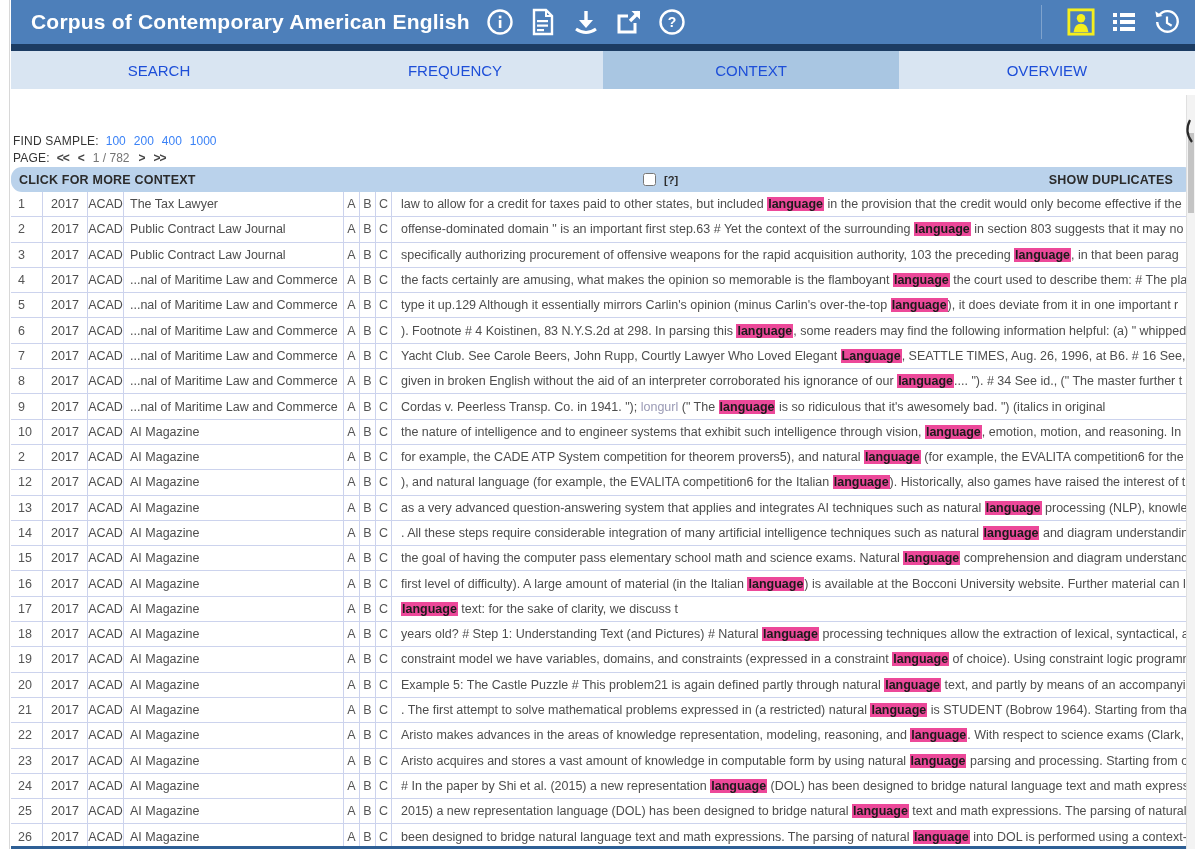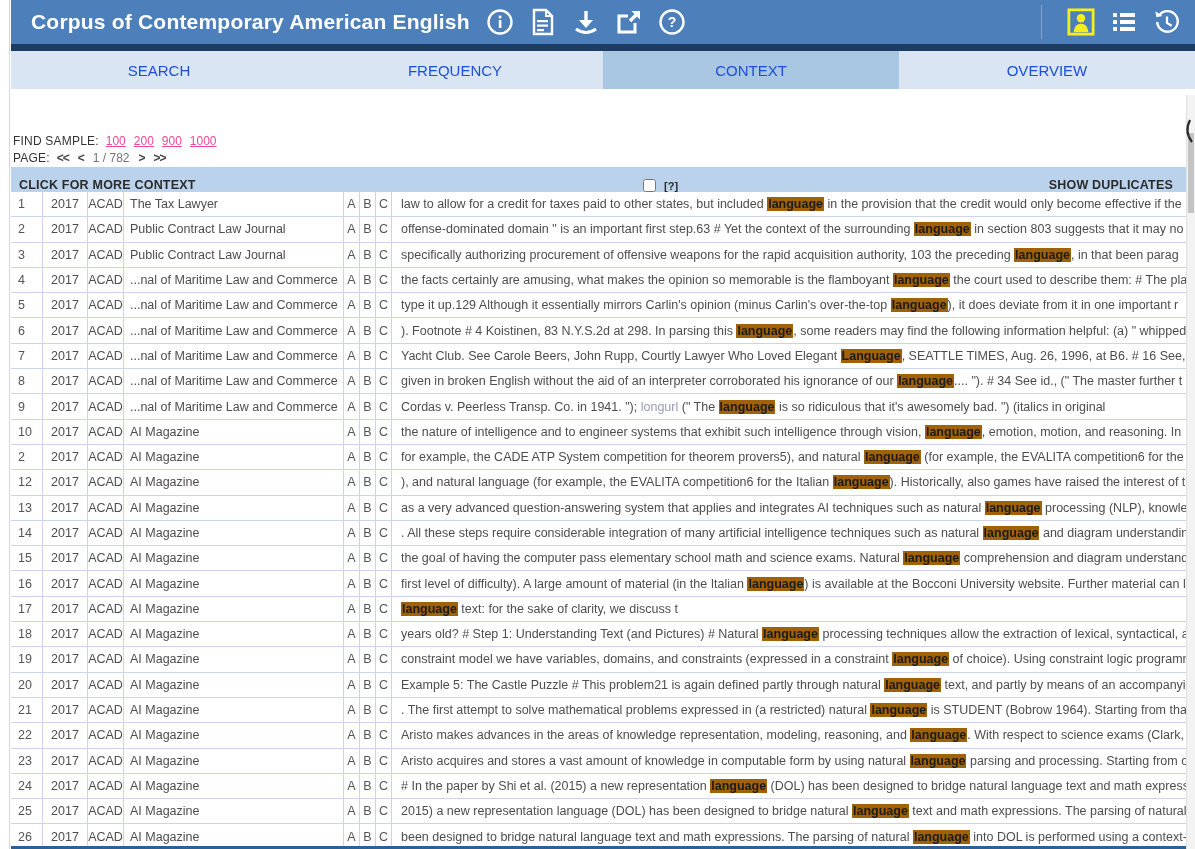--- a/index.html
+++ b/index.html
@@ -22,48 +22,48 @@
   .tab { flex:1; display:flex; align-items:center; justify-content:center;
     background:#d9e5f2; color:#1d4ed8; font-size:15px; cursor:pointer; }
   .tab.active { background:#a9c6e2; font-weight:normal; }
 
   .gap-area { height:43px; background:#fff; }
 
   
   .controls { padding-left:2px; font-size:12px; color:#333; }
   .ctrl-line { height:17px; display:flex; align-items:center; gap:7px; }
   .ctrl-label { letter-spacing:0.2px; }
-  .sample-link { color:#ec4899; text-decoration:underline; cursor:pointer; }
+  .sample-link { color:#3b82f6; cursor:pointer; }
   .pager { display:flex; align-items:center; gap:9px; color:#444; }
   .pg-btn { cursor:pointer; font-weight:bold; letter-spacing:-1px; }
   .pg-cur { color:#737373; }
 
   
-  .tbar { position:relative; height:25px; background:#bad2eb; display:flex; align-items:flex-end;
-    font-size:12.5px; color:#2b2b2b; margin-top:1px; }
+  .tbar { position:relative; height:25px; background:#bad2eb; display:flex; align-items:center;
+    font-size:12.5px; color:#2b2b2b; margin-top:1px;border-radius:11px; }
   .tbar-left { font-weight:600; padding-left:8px; letter-spacing:0.2px; }
   .tbar-center { position:absolute; left:632px; display:flex; align-items:center; gap:8px; }
   .tbar-center input { width:13px; height:13px; cursor:pointer; }
   .tbar-help { font-weight:bold; font-size:11px; cursor:pointer; }
   .tbar-right { position:absolute; right:22px; font-weight:600; letter-spacing:0.2px; cursor:pointer;margin-left:14px; }
 
   
   .tbody { position:relative; }
   .crow { display:flex; height:25.3px; border-bottom:1px solid #ccd3ed; align-items:center;
     font-size:12.5px; color:#4d4d4d; background:#fff; }
   .cell { border-right:1px solid #ccd3ed; height:100%; display:flex; align-items:center;
     overflow:hidden; white-space:nowrap; flex-shrink:0; }
   .c-num   { width:32px;  padding-left:7px; color:#555; }
   .c-year  { width:45px;  justify-content:center; cursor:pointer; }
   .c-genre { width:36px;  justify-content:center; cursor:pointer; }
   .c-src   { width:220px; padding-left:6px; cursor:pointer; }
   .c-abc   { width:16px;  justify-content:center; cursor:pointer; color:#555; }
   .c-text  { flex:1; border-right:none; padding-left:9px; cursor:pointer; overflow:hidden; }
   .c-text .seg { white-space:pre; }
-  .kwic { font-weight:bold; color:#1b1b1b; background:#a16207; padding:0 1px; }
+  .kwic { font-weight:bold; color:#1b1b1b; background:#ec4899; padding:0 1px; }
   .graylink { color:#9a9ab5; }
 
   .bottomstrip { position:absolute; left:0; right:0; bottom:0; height:3px; background:#2e5f95; }
 
   
   .scrollbar { position:absolute; right:0; top:95px; bottom:0; width:9px; background:#f3f3f3;
     border-left:1px solid #e0e0e0; cursor:pointer; }
   .scroll-thumb { position:absolute; left:1px; right:1px; top:38px; height:80px; background:#c4c4c4; }
   .cursor-mark { position:absolute; right:2px; top:118px; pointer-events:none; }
 </style>
@@ -154,21 +154,21 @@
     </div>
 
   <div class="gap-area"></div>
 
   <div class="controls">
     <div class="ctrl-line">
       <span class="ctrl-label">FIND SAMPLE:</span>
       <span style="display:flex;gap:8px;">
           <span class="sample-link">100</span>
           <span class="sample-link">200</span>
-          <span class="sample-link">900</span>
+          <span class="sample-link">400</span>
           <span class="sample-link">1000</span>
         </span>
     </div>
     <div class="ctrl-line">
       <span class="ctrl-label">PAGE:</span>
       <span class="pager">
         <span class="pg-btn">&lt;&lt;</span>
         <span class="pg-btn">&lt;</span>
         <span class="pg-cur">1 / 782</span>
         <span class="pg-btn">&gt;</span>

